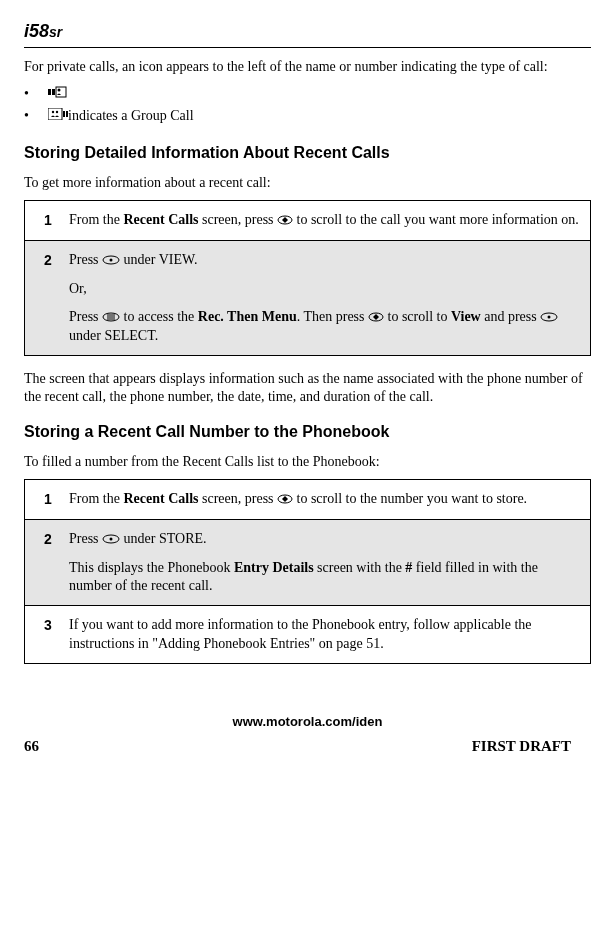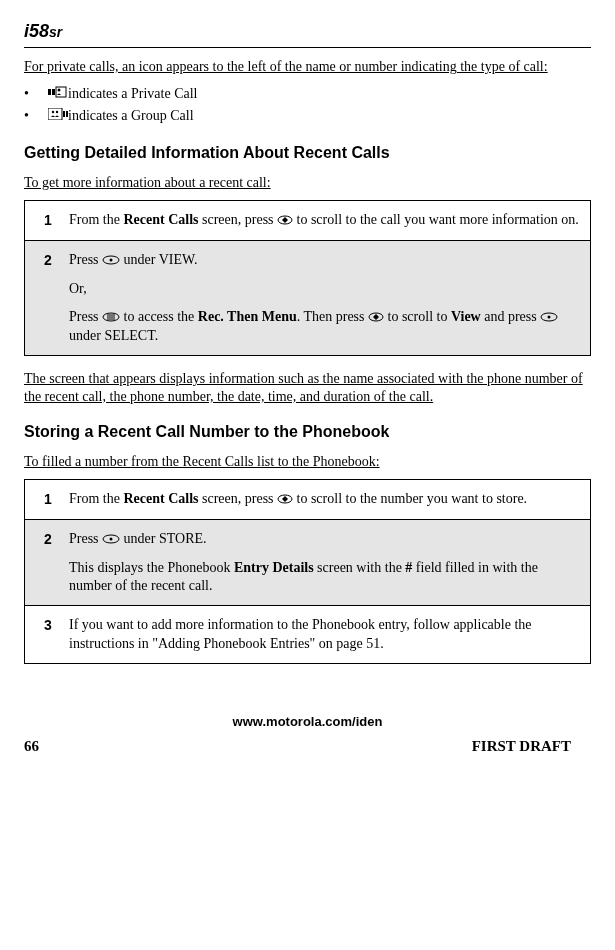--- a/index.html
+++ b/index.html
@@ -21,21 +21,20 @@
     .logo-sr {
       font-size: 14px;
     }
     .header-divider {
       border: none;
       border-top: 1px solid #000;
       margin: 2px 0 10px 0;
     }
     .body-text {
       margin: 0 0;
-      text-decoration: underline;
     }
     .bullet-list {
       list-style: none;
       padding: 0;
       margin: 8px 0 18px 0;
     }
     .bullet-list li {
       display: flex;
       align-items: center;
       margin: 4px 0;
@@ -118,40 +117,39 @@
     <span class="bullet-dot">•</span>
     <span class="icon">
       <svg width="20" height="12" viewBox="0 0 20 12">
           <rect x="0" y="3" width="3" height="6" fill="#000"></rect>
           <rect x="4" y="3" width="3" height="6" fill="#000"></rect>
           <rect x="8" y="1" width="10" height="10" fill="none" stroke="#000" stroke-width="1"></rect>
           <circle cx="11" cy="4" r="1.5" fill="#000"></circle>
           <path d="M9 9 Q11 6 13 9" fill="#000"></path>
         </svg>
     </span>
-    <span> indicates a Private Call</span>
   </li>
   <li>
     <span class="bullet-dot">•</span>
     <span class="icon">
       <svg width="20" height="12" viewBox="0 0 20 12">
           <rect x="0" y="0" width="14" height="12" fill="none" stroke="#000" stroke-width="1"></rect>
           <circle cx="5" cy="4" r="1.2" fill="#000"></circle>
           <circle cx="9" cy="4" r="1.2" fill="#000"></circle>
           <path d="M3 9 Q5 6 7 9" fill="#000"></path>
           <path d="M7 9 Q9 6 11 9" fill="#000"></path>
           <rect x="15" y="3" width="2" height="6" fill="#000"></rect>
           <rect x="18" y="3" width="2" height="6" fill="#000"></rect>
         </svg>
     </span>
     <span> indicates a Group Call</span>
   </li>
 </ul>
 
-<h2 class="section-heading">Getting Detailed Information About Recent Calls</h2>
+<h2 class="section-heading">Storing Detailed Information About Recent Calls</h2>
 
 <p class="body-text">To get more information about a recent call:</p>
 
 <table class="steps">
   <tbody>
       <tr>
     <td class="num">1</td>
     <td class="desc">
       <span>From the </span><strong>Recent Calls</strong><span> screen, press </span><span class="icon"><svg width="16" height="10" viewBox="0 0 16 10">
               <ellipse cx="8" cy="5" rx="7" ry="4" fill="none" stroke="#000" stroke-width="1"></ellipse>

